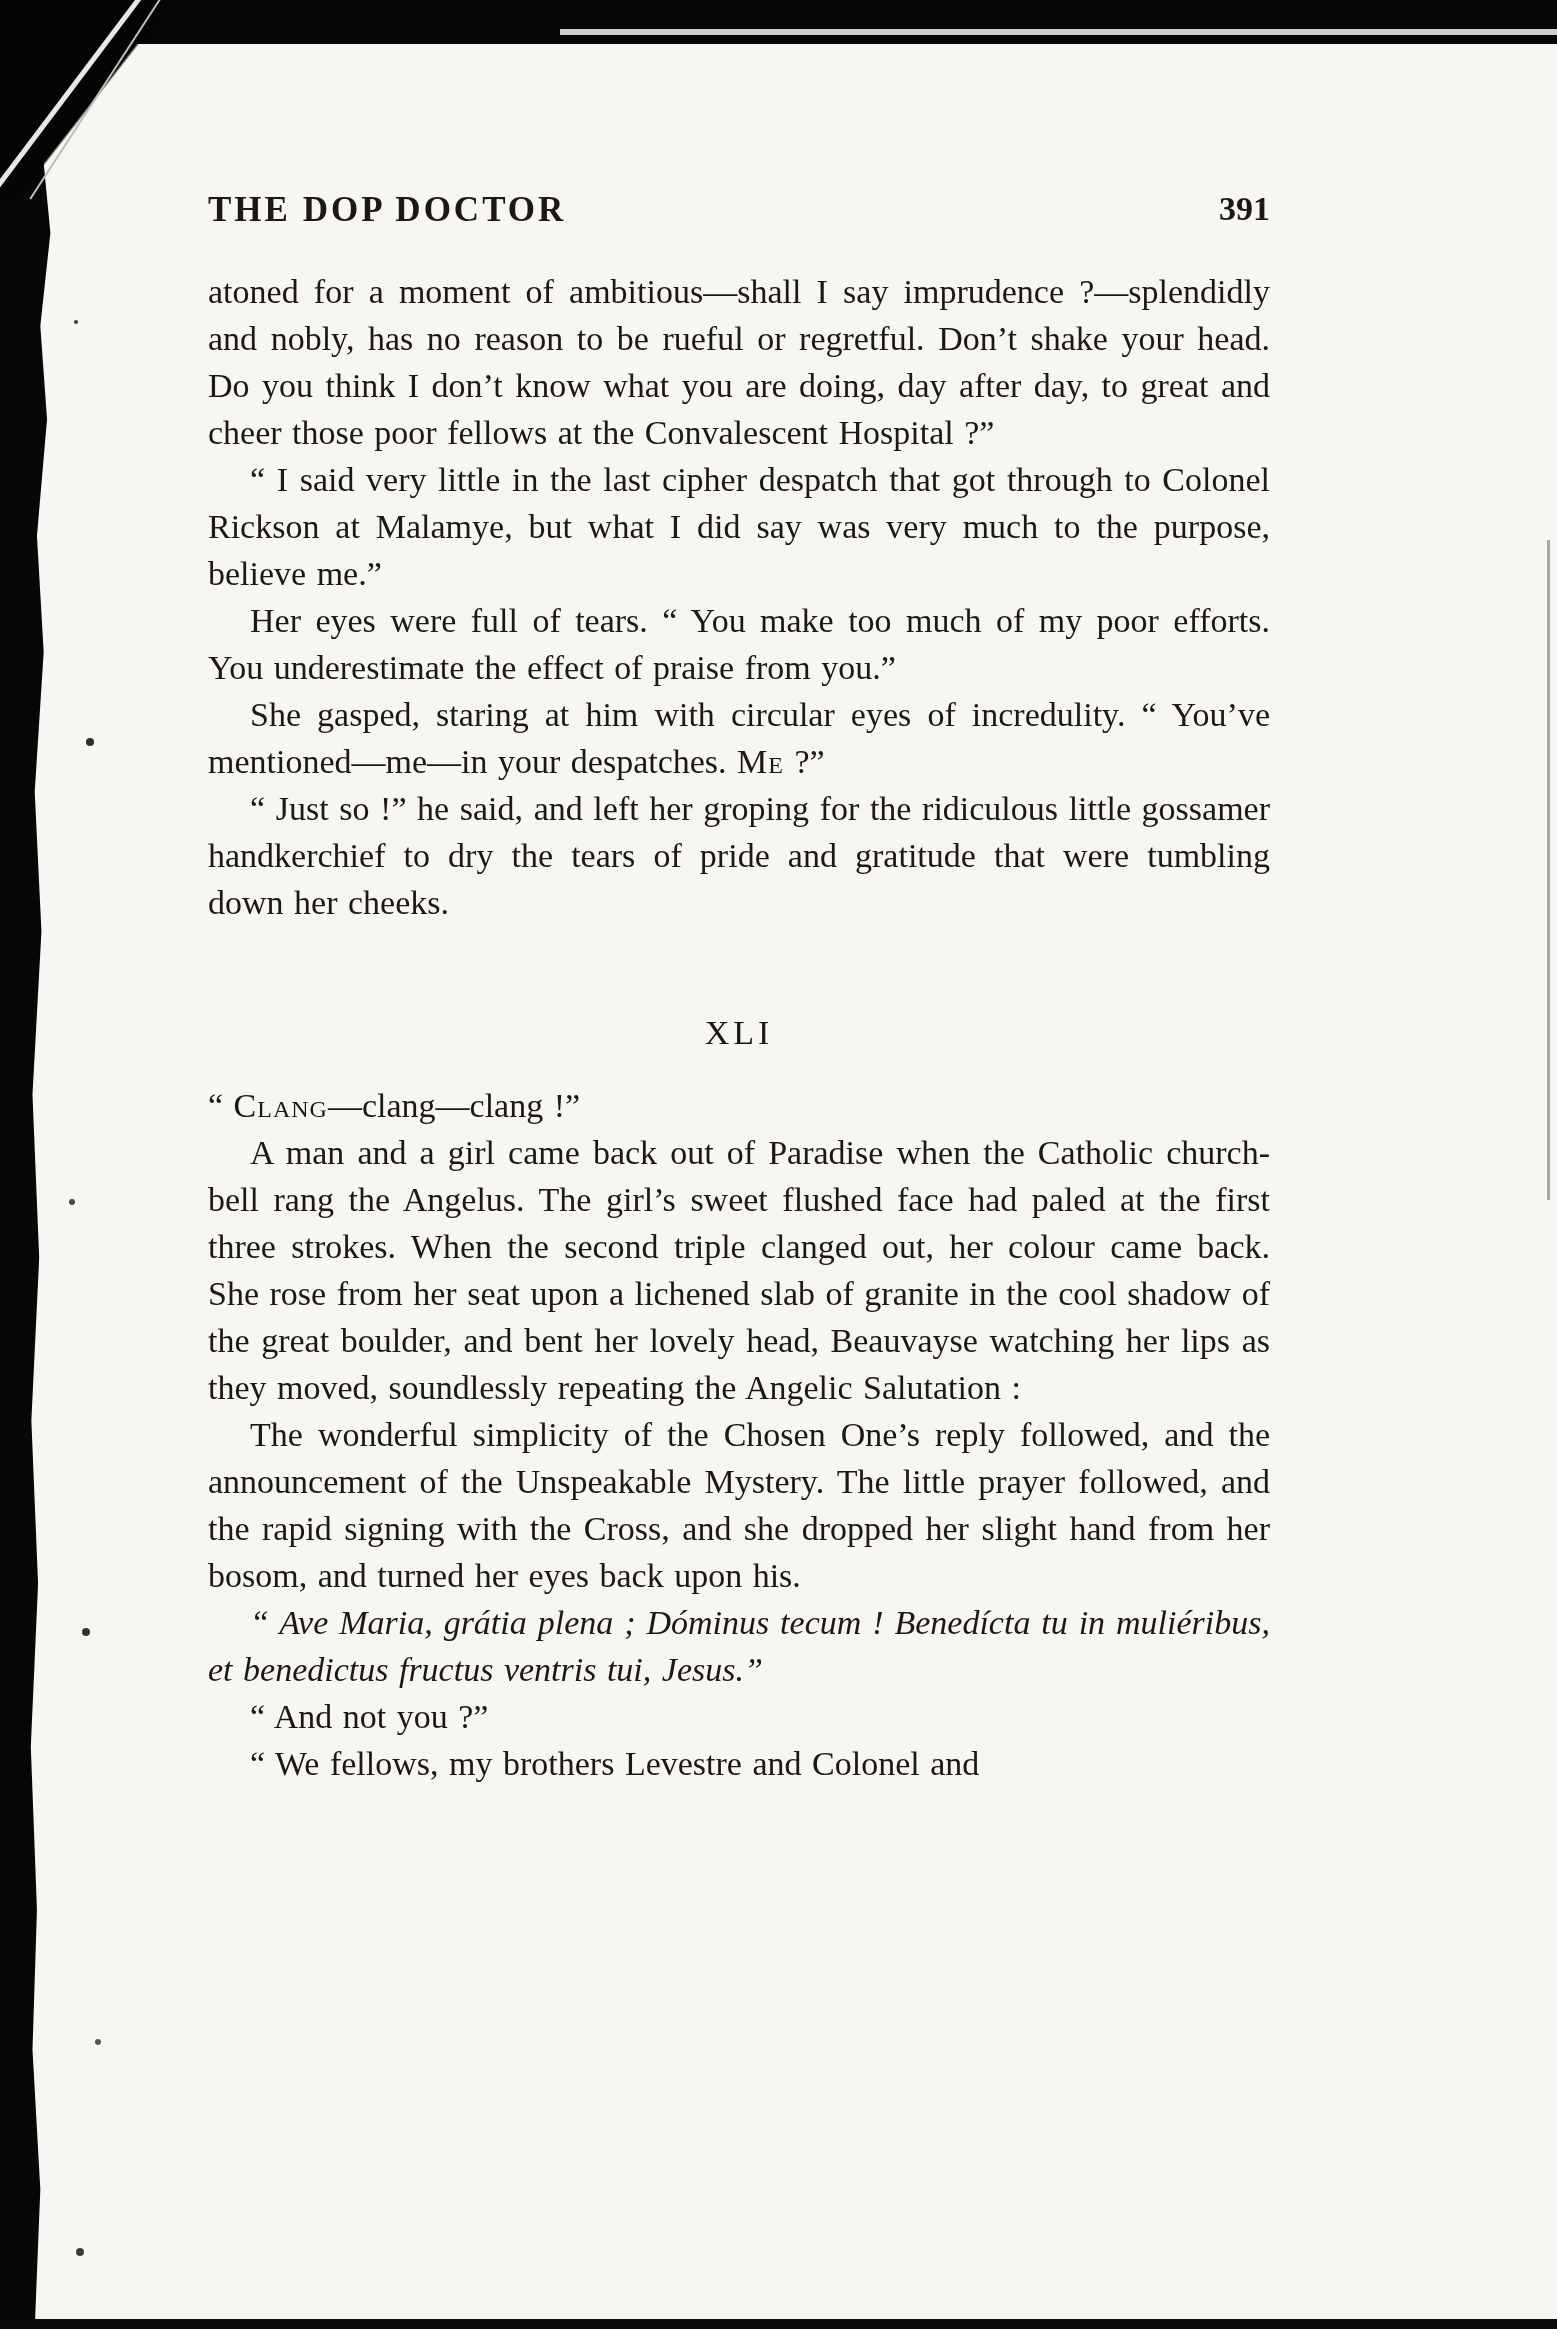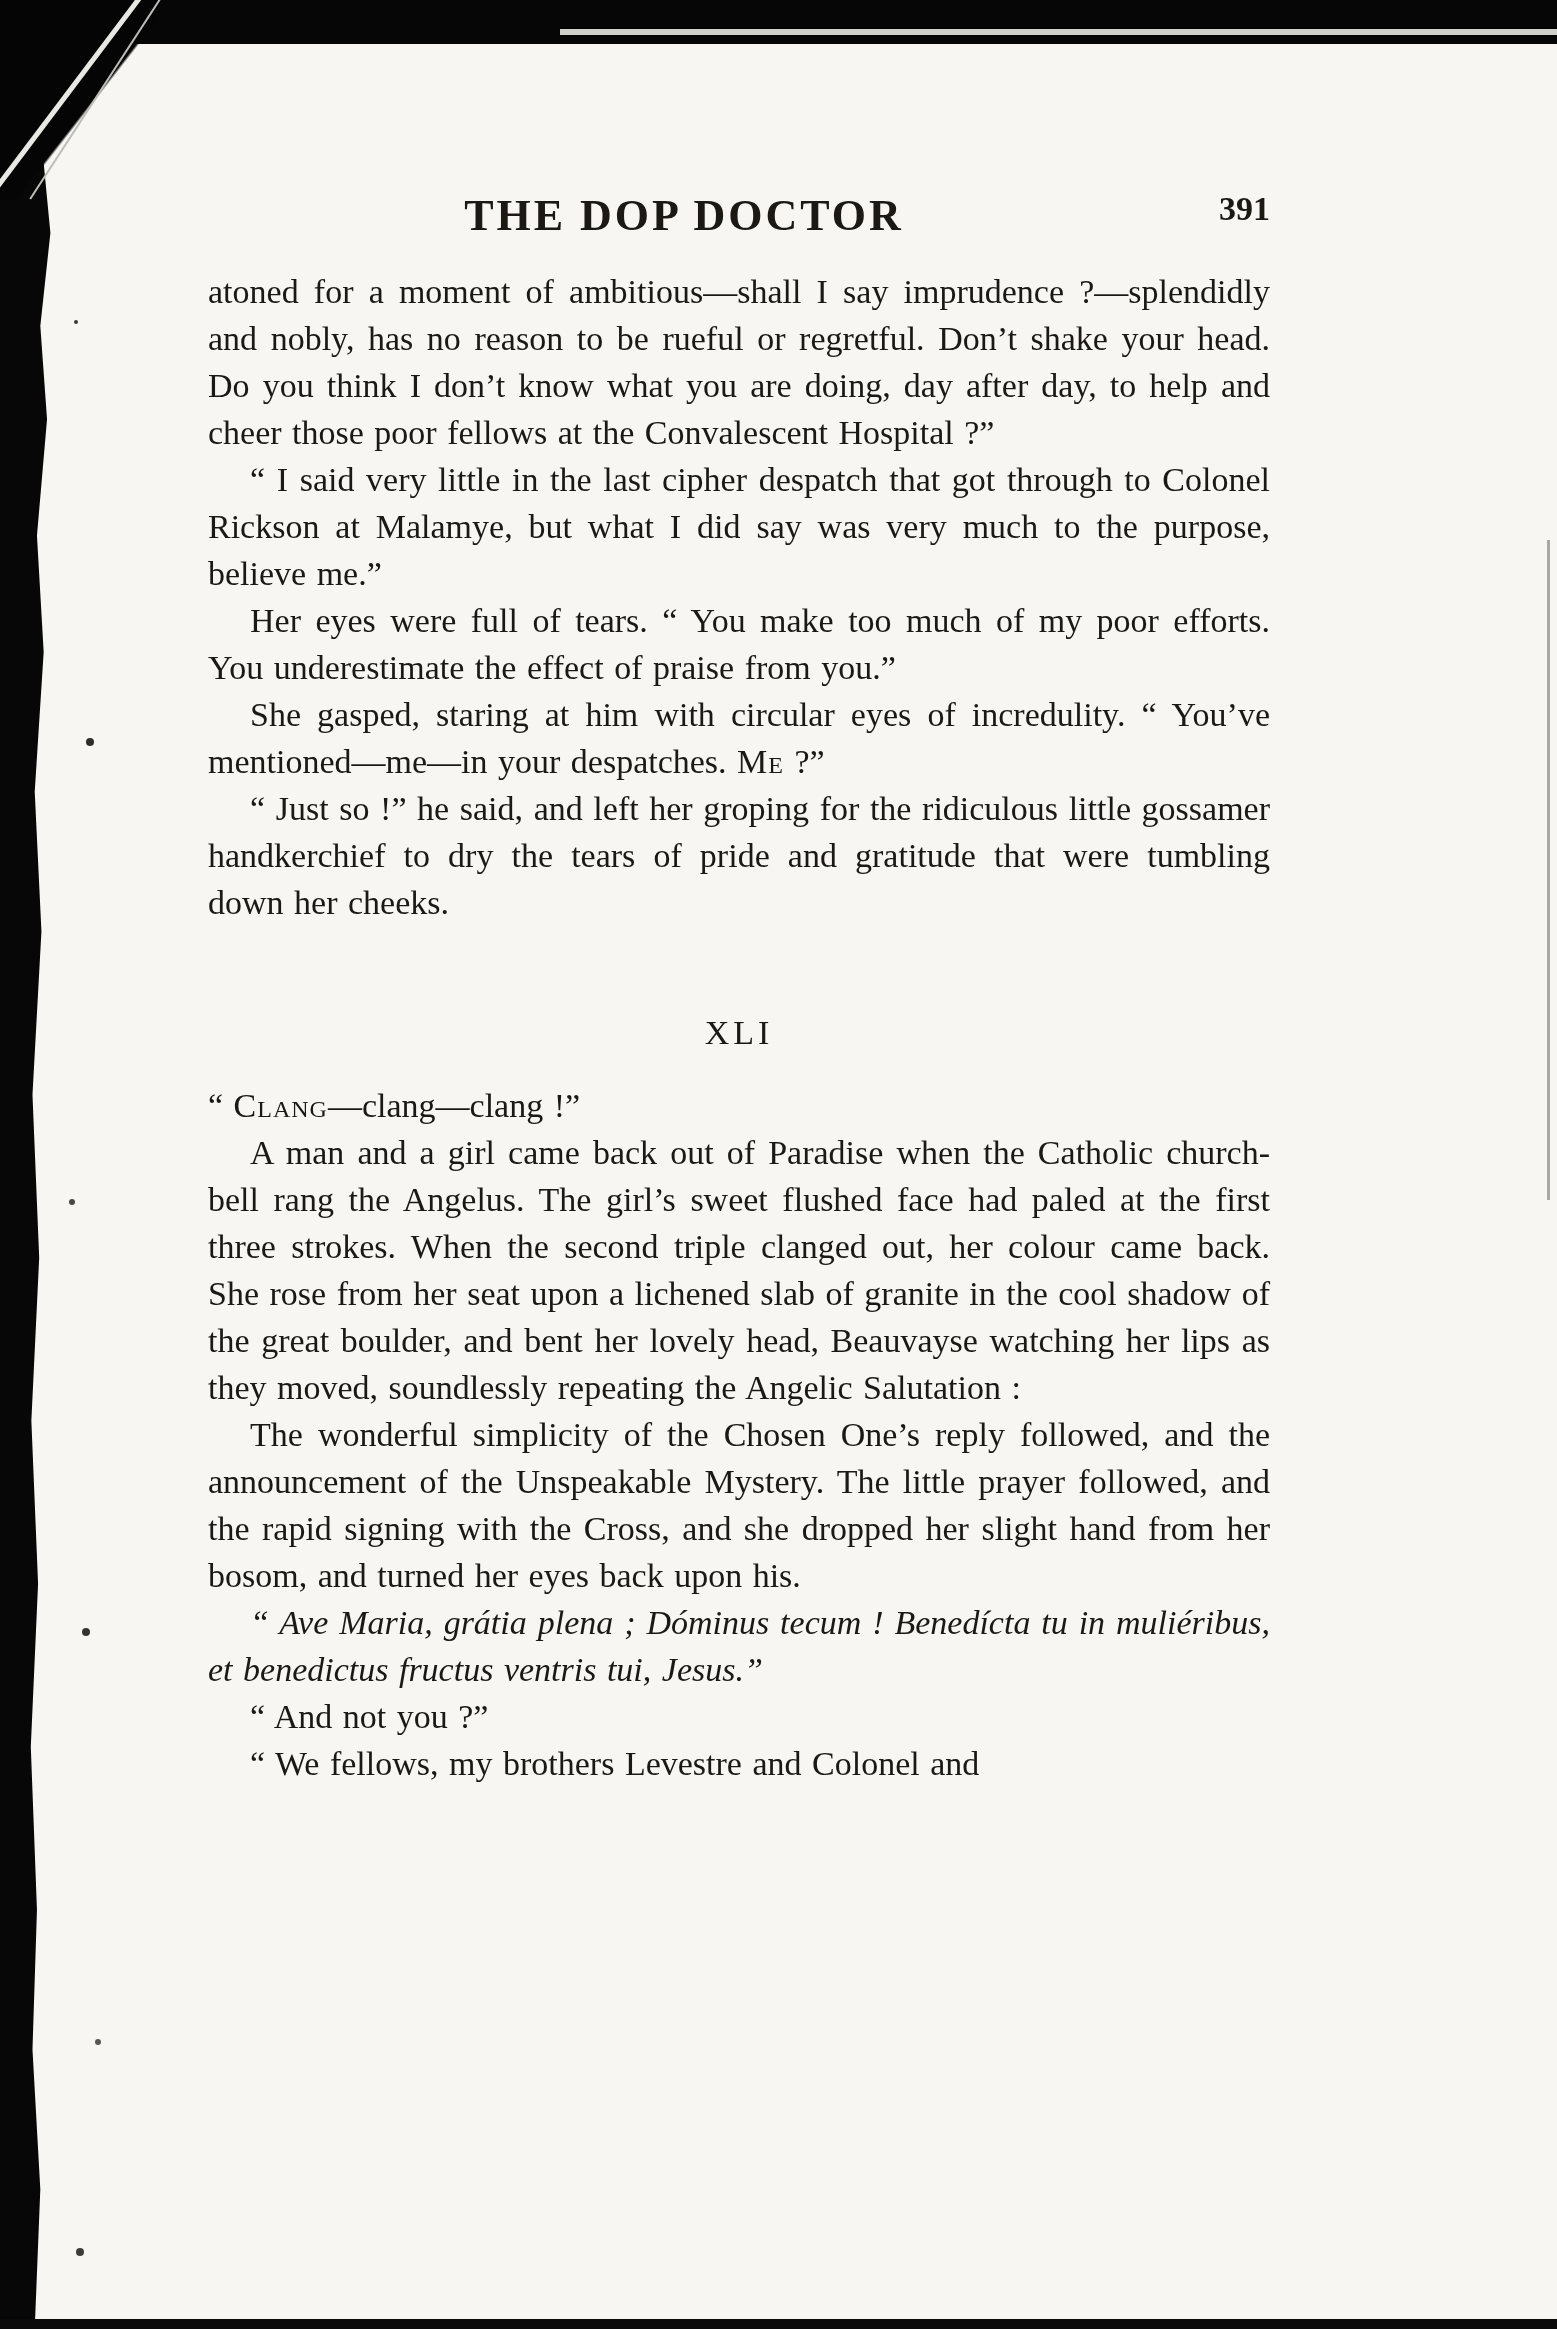--- a/index.html
+++ b/index.html
@@ -62,22 +62,22 @@
     color: #1c1814;
     z-index: 3;
   }
   .header-row {
     position: relative;
     height: 50px;
     margin-bottom: 28px;
   }
   .header-title {
     position: absolute; left: 0; right: 110px;
-    text-align: center;
-    font-size: 44px; font-weight: bold; letter-spacing: 3px;
+    text-align: left;
+    font-size: 35px; font-weight: bold; letter-spacing: 3px;
     white-space: nowrap;
   }
   .page-number {
     position: absolute; right: 0; top: 0;
     font-size: 34px; font-weight: bold;
   }
   p.para {
     margin: 0;
     font-size: 34px;
     line-height: 47px;
@@ -110,21 +110,21 @@
   <div class="scan-speckles"></div>
 
   <div class="content">
 
     <div class="header-row">
       <span class="header-title">THE DOP DOCTOR</span>
       <span class="page-number">391</span>
     </div>
 
     <div class="text-block">
-        <p class="para"><span>atoned for a moment of ambitious—shall I say imprudence ?—splendidly and nobly, has no reason to be rueful or regretful. Don’t shake your head. Do you think I don’t know what you are doing, day after day, to help and cheer those poor fellows at the Convalescent Hospital ?”</span></p>
+        <p class="para"><span>atoned for a moment of ambitious—shall I say imprudence ?—splendidly and nobly, has no reason to be rueful or regretful. Don’t shake your head. Do you think I don’t know what you are doing, day after day, to great and cheer those poor fellows at the Convalescent Hospital ?”</span></p>
         <p class="para indent"><span>“ I said very little in the last cipher despatch that got through to Colonel Rickson at Malamye, but what I did say was very much to the purpose, believe me.”</span></p>
         <p class="para indent"><span>Her eyes were full of tears. “ You make too much of my poor efforts. You underestimate the effect of praise from you.”</span></p>
         <p class="para indent"><span>She gasped, staring at him with circular eyes of incredulity. “ You’ve mentioned—me—in your despatches. </span><span class="smallcaps">Me</span><span> ?”</span></p>
         <p class="para indent"><span>“ Just so !” he said, and left her groping for the ridiculous little gossamer handkerchief to dry the tears of pride and gratitude that were tumbling down her cheeks.</span></p>
       </div>
 
     <div class="chapter-heading">XLI</div>
 
     <div class="text-block">
         <p class="para"><span>“ </span><span class="smallcaps">Clang</span><span>—clang—clang !”</span></p>

